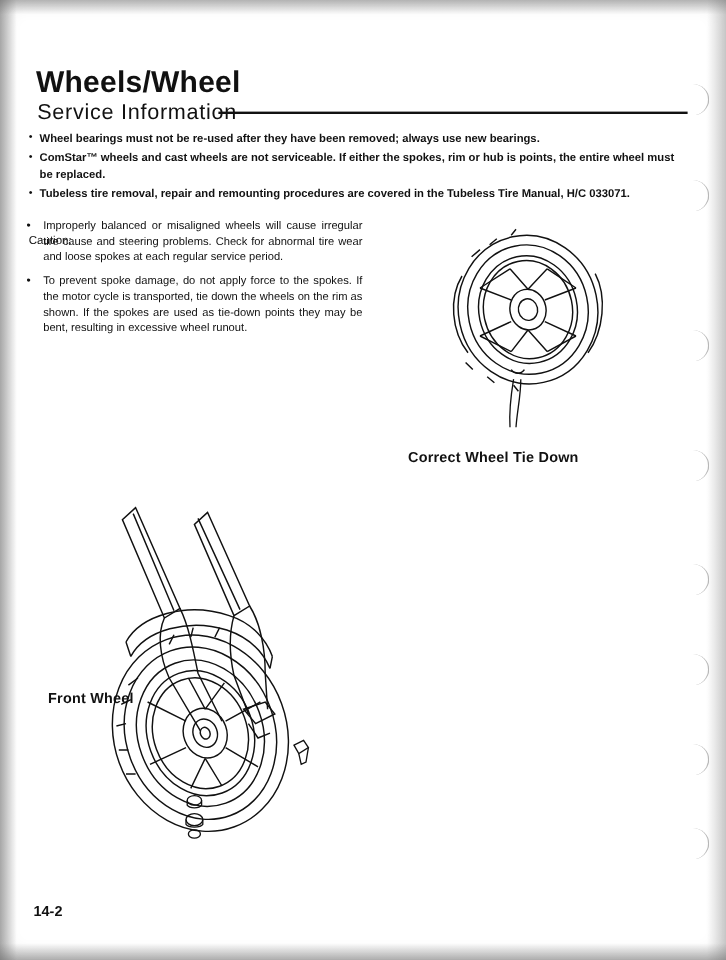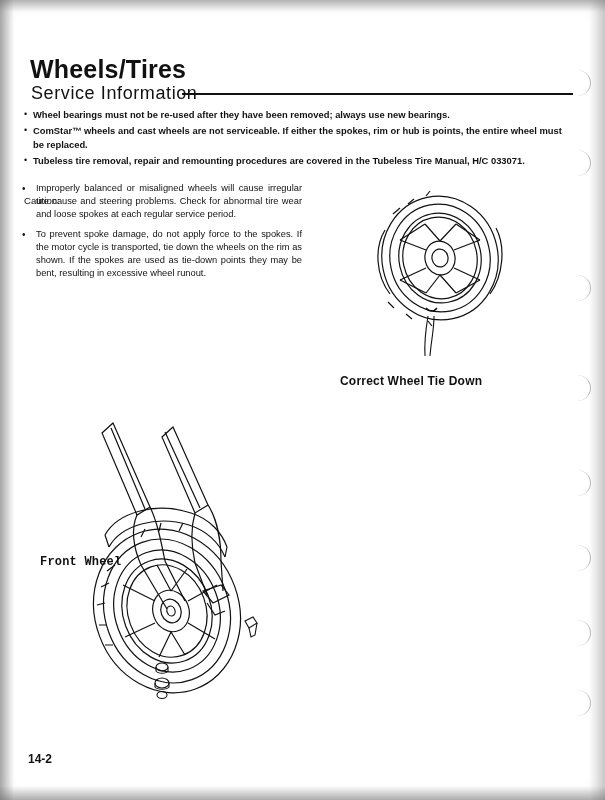--- a/index.html
+++ b/index.html
@@ -143,21 +143,21 @@
     text-align: justify;
   }
 
   .fig-caption {
     position: absolute;
     font-size: 12px;
     font-weight: bold;
     letter-spacing: 0.2px;
   }
   #cap-tiedown { left: 340px; top: 374px; }
-  #cap-frontwheel { left: 40px; top: 555px; font-family: Liberation Mono, monospace; }
+  #cap-frontwheel { left: 40px; top: 575px; }
 
   .page-number {
     position: absolute;
     left: 28px;
     top: 752px;
     font-size: 12px;
     font-weight: bold;
   }
 
   .figure {
@@ -180,21 +180,21 @@
 
   <div class="curl" style="top:70px;"></div>
   <div class="curl" style="top:150px;"></div>
   <div class="curl" style="top:275px;"></div>
   <div class="curl" style="top:375px;"></div>
   <div class="curl" style="top:470px;"></div>
   <div class="curl" style="top:545px;"></div>
   <div class="curl" style="top:620px;"></div>
   <div class="curl" style="top:690px;"></div>
 
-  <h1 class="title">Wheels/Tires</h1>
+  <h1 class="title">Wheels/Wheel</h1>
   <h2 class="subtitle">Service Information</h2>
   <div class="rule"></div>
 
   <div class="bullets">
     <div class="bullet-row">
       <span class="dot">•</span>
       <span class="txt">Wheel bearings must not be re-used after they have been removed; always use new bearings.</span>
     </div>
     <div class="bullet-row">
       <span class="dot">•</span>

